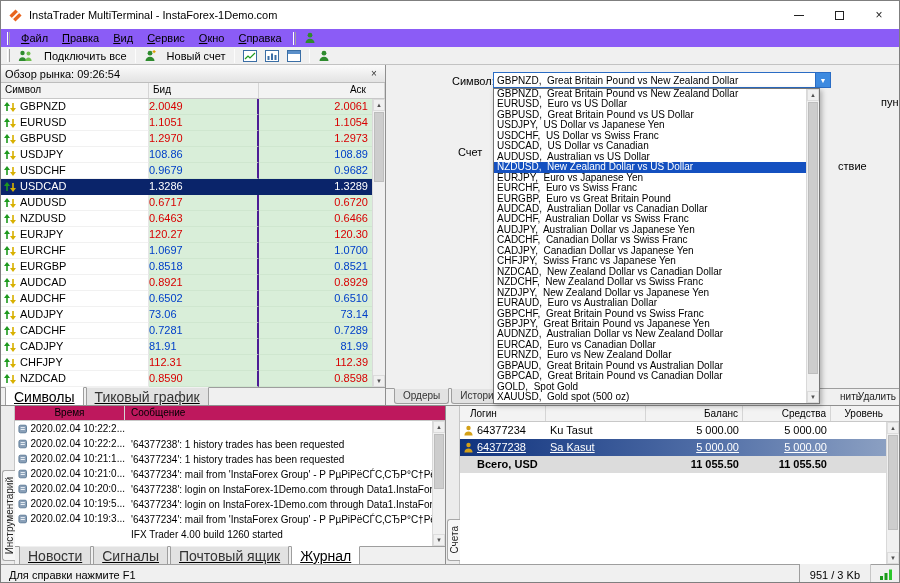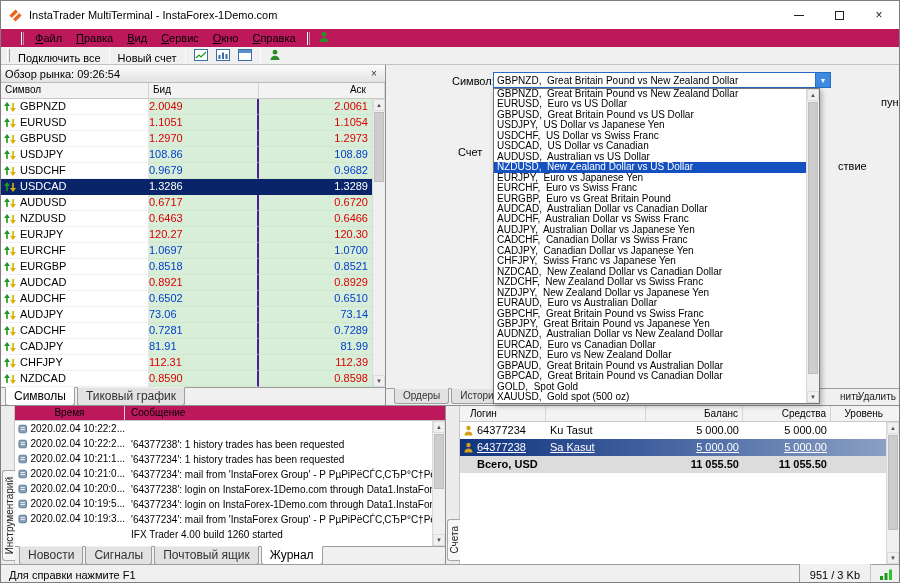--- a/index.html
+++ b/index.html
@@ -9,24 +9,24 @@
   
   .titlebar { height:28px; background:#ffffff; display:flex; align-items:center; flex:0 0 28px; }
   .app-icon { margin:0 6px 0 7px; display:flex; }
   .title-text { font-size:11px; }
   .win-controls { margin-left:auto; display:flex; height:100%; }
   .win-btn { width:40px; height:100%; display:flex; align-items:center; justify-content:center; color:#222; font-size:12px; }
   .ic-min { width:10px; height:1px; background:#222; display:inline-block; }
   .ic-max { width:9px; height:9px; border:1px solid #222; display:inline-block; }
 
   
-  .menubar { height:18px; flex:0 0 18px; display:flex; align-items:center; background:#be185d; padding-left:16px; }
+  .menubar { height:18px; flex:0 0 18px; display:flex; align-items:center; background:#8b5cf6; padding-left:2px; }
   .menu-item { padding:1px 7px; cursor:default; }
   .grip { width:3px; height:13px; border-left:1px solid #ffffff; border-right:1px solid #9f9f9f; margin:0 4px; }
-  .tbtn { display:flex; align-items:center; gap:3px; padding:1px 4px; height:16px;flex-direction:column; }
+  .tbtn { display:flex; align-items:center; gap:11px; padding:1px 4px; height:16px; }
 
   
   .toolbar { height:18px; flex:0 0 18px; display:flex; align-items:center; background:#f0f0f0; border-bottom:1px solid #c2c2c2; padding-left:2px; }
   .tsep { width:1px; height:14px; background:#b0b0b0; border-right:1px solid #fcfcfc; margin:0 4px; }
 
   
   .main { height:340px; flex:0 0 340px; display:flex; background:#f0f0f0; }
   .market { width:385px; flex:0 0 385px; border-right:1px solid #8f8f8f; display:flex; flex-direction:column; background:#fff; }
   .mw-caption { height:18px; flex:0 0 18px; background:linear-gradient(#fbfbfb,#e3e3e3); border-bottom:1px solid #bdbdbd; display:flex; align-items:center; padding:0 4px; }
   .mw-caption .cap-close { margin-left:auto; width:14px; text-align:center; color:#333; font-size:10px; }
@@ -42,21 +42,21 @@
   .mw-ask { flex:1; text-align:right; padding-right:17px; background:#d9eed9; border-bottom:1px solid #cfe6cf; }
   .mw-row.up .mw-bid, .mw-row.up .mw-ask { color:#0040c8; }
   .mw-row.down .mw-bid, .mw-row.down .mw-ask { color:#d80000; }
   .mw-row.selected .mw-sym, .mw-row.selected .mw-bid, .mw-row.selected .mw-ask { background:#0a246a; color:#fff; border-color:#0a246a; }
   .vscroll { position:absolute; top:0; right:0; bottom:0; width:13px; background:#f0f0f0; border-left:1px solid #d9d9d9; }
   .sb-btn { height:12px; display:flex; align-items:center; justify-content:center; font-size:6px; color:#505050; background:#f0f0f0; border:1px solid #dcdcdc; }
   .sb-btn.down { position:absolute; bottom:0; left:0; right:0; }
   .sb-btn.up { position:absolute; top:0; left:0; right:0; }
   .sb-thumb { position:absolute; left:1px; right:1px; background:#cdcdcd; border:1px solid #bdbdbd; }
 
-  .tabrow { height:18px; flex:0 0 18px; display:flex; align-items:flex-start; background:#f0f0f0; border-top:1px solid #9e9e9e; padding-left:4px; font-size:12px; }
+  .tabrow { height:18px; flex:0 0 18px; display:flex; align-items:flex-start; background:#f0f0f0; border-top:1px solid #9e9e9e; padding-left:4px; font-size:14px;text-decoration:underline; }
   .tab { border:1px solid #9e9e9e; border-top:1px solid #f0f0f0; margin-top:-1px; background:#e2e2e2; padding:1px 8px 2px; border-radius:0 0 3px 3px; color:#333; cursor:default; }
   .tab.active { background:#fff; border-top:1px solid #fff; color:#000; }
 
   
   .orderpanel { flex:1; position:relative; background:#f0f0f0; }
   .of-symlabel { position:absolute; left:66px; top:10px; }
   .combo { position:absolute; left:107px; top:7px; width:338px; height:16px; background:#fff; border:1px solid #2a6cc4; display:flex; align-items:center; }
   .combo-text { flex:1; font-size:10px; white-space:pre; overflow:hidden; padding-left:3px; }
   .combo-btn { width:15px; height:14px; background:#3d8ae0; color:#fff; font-size:7px; display:flex; align-items:center; justify-content:center; border-left:1px solid #2a6cc4; }
   .of-points { position:absolute; left:447px; top:31px;margin-left:48px; }

